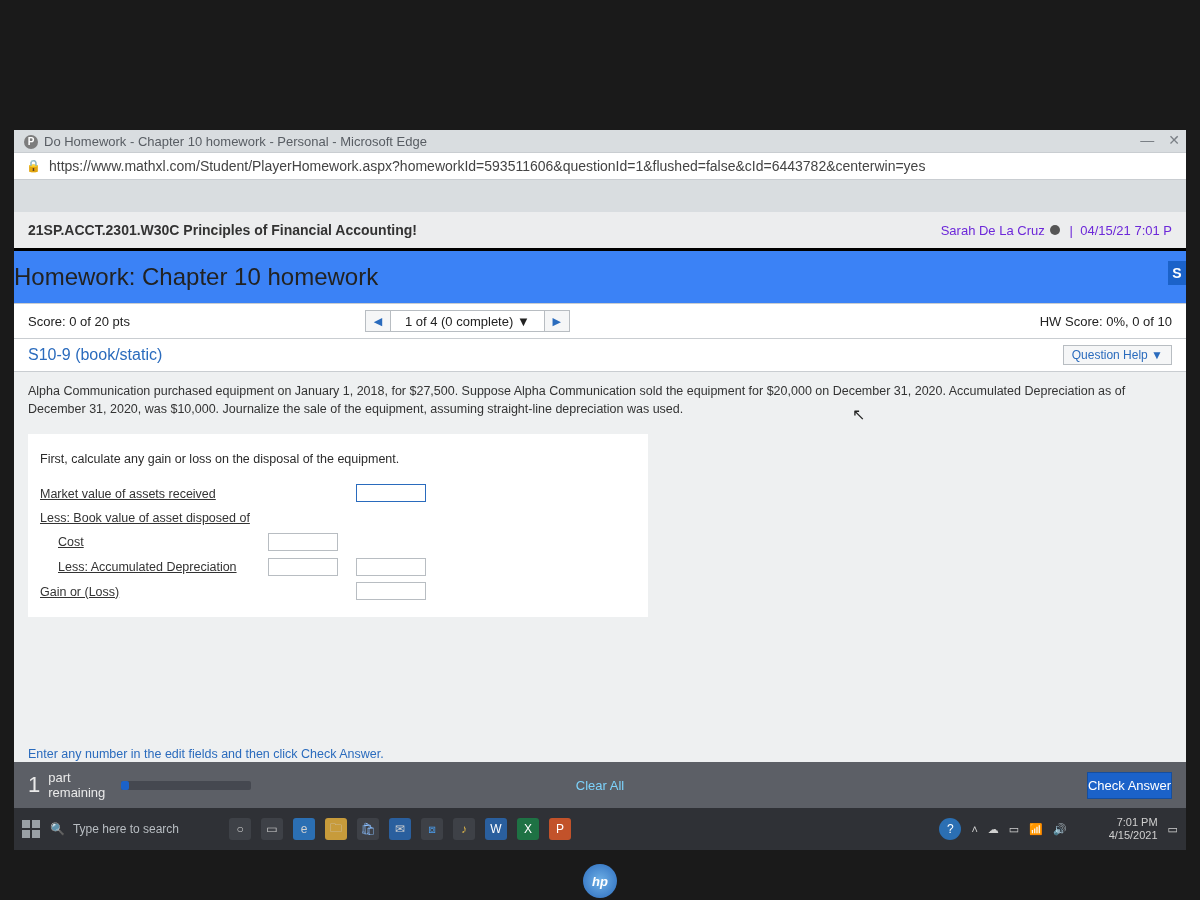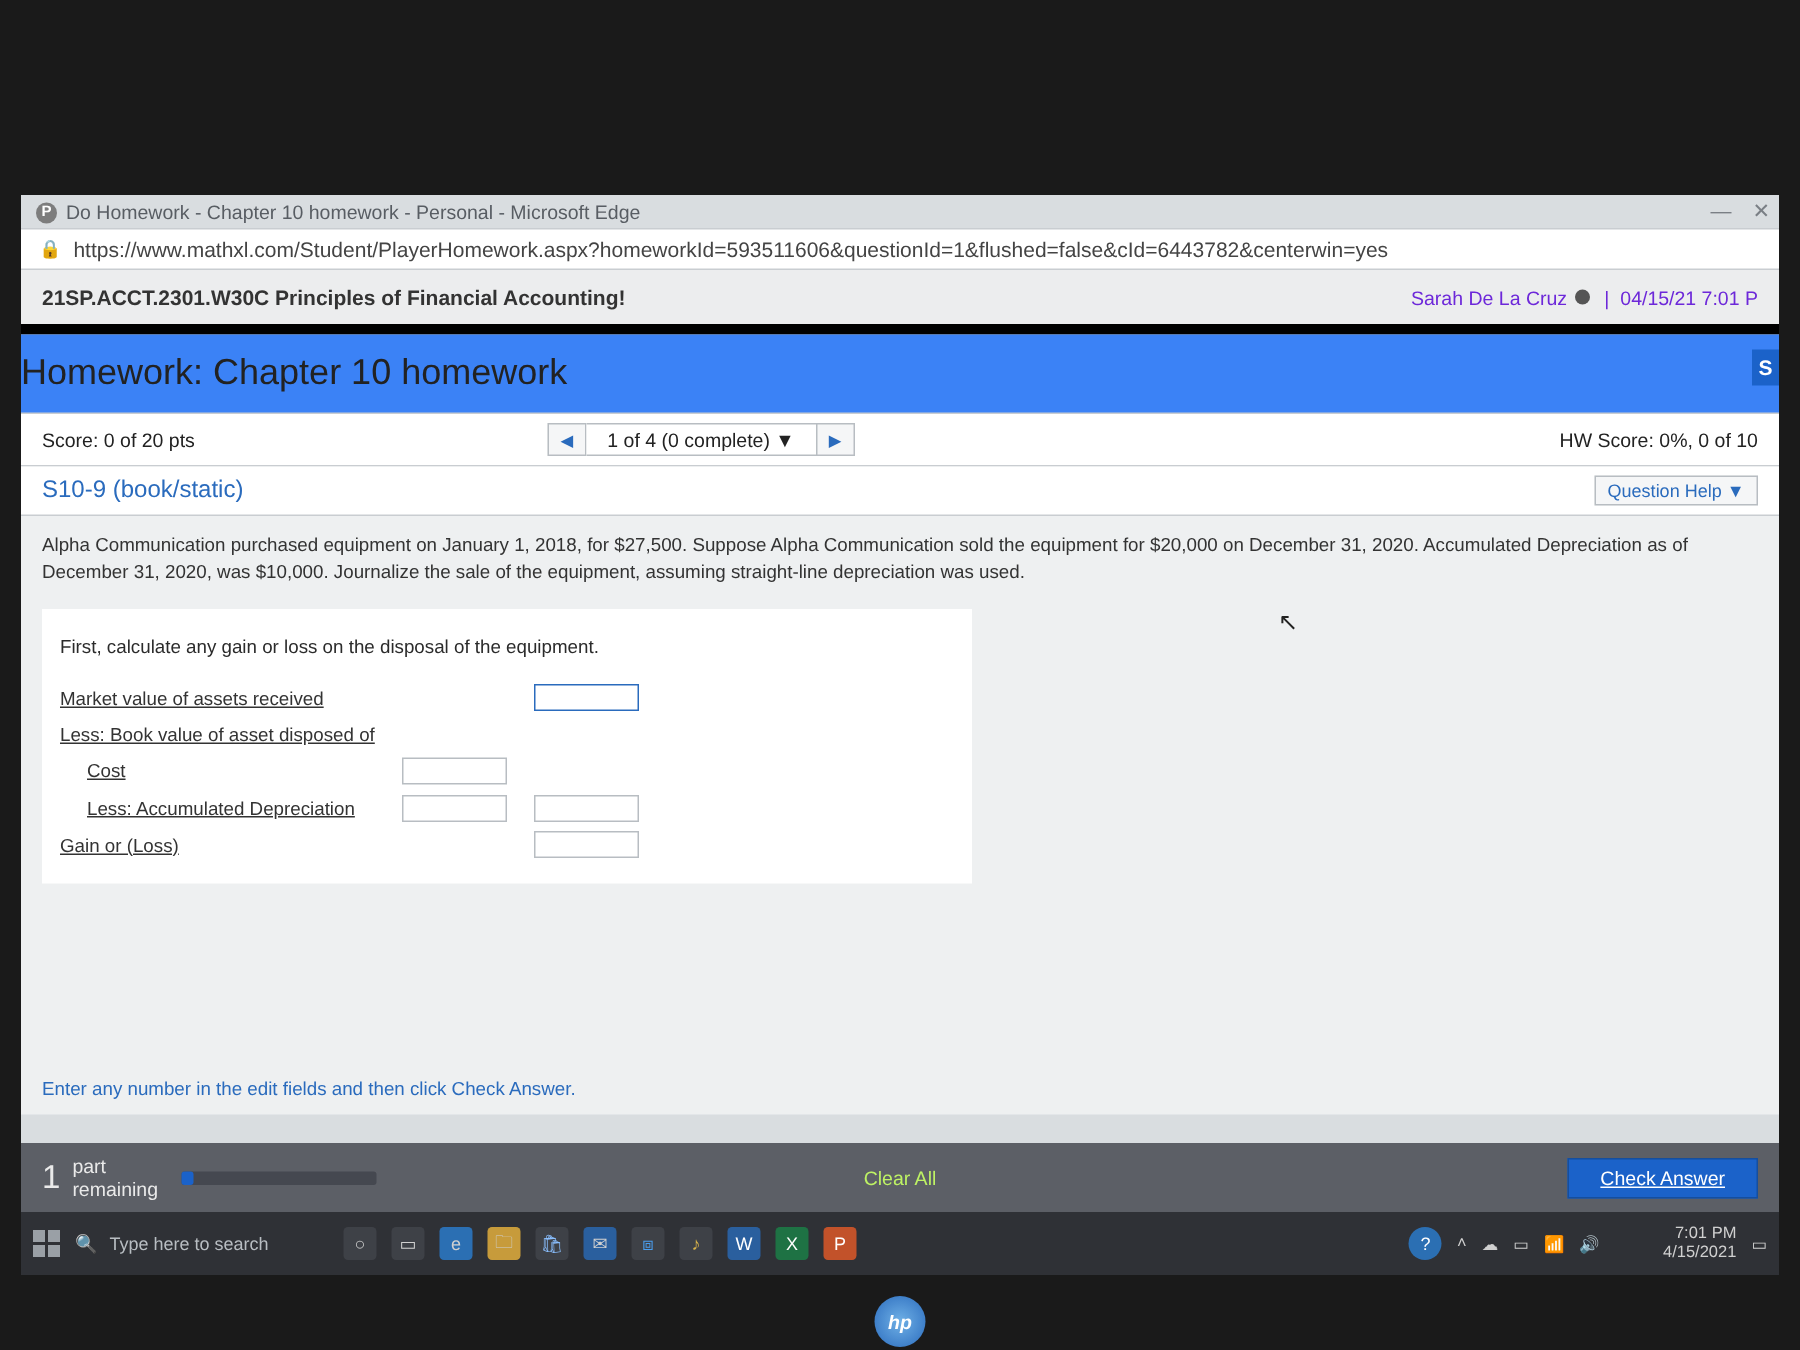--- a/index.html
+++ b/index.html
@@ -47,21 +47,22 @@
     border-top: 1px solid #c9cdd1;
     border-bottom: 1px solid #c9cdd1;
   }
   .addr .lock { font-size: 12px; color: #888; }
   .course-bar {
     background: #ecedee;
     padding: 10px 14px;
     font-size: 14px;
     color: #333;
     display: flex; justify-content: space-between; align-items: flex-end;
-    border-bottom: 7px solid #000000;
+    border-bottom: 3px solid #000000;
+    margin-top: 32px;
   }
   .course-bar .left { font-weight: bold; }
   .course-bar .right { font-size: 13px; color: #6d28d9; }
   .user-icon {
     display: inline-block; width: 10px; height: 10px;
     background: #555; border-radius: 50%; margin: 0 2px;
     position: relative;
   }
   .hw-title {
     background: #3b82f6;
@@ -163,29 +164,28 @@
   .footer .pbar {
     width: 130px; height: 9px; background: #454850; border-radius: 2px;
     position: relative; margin-left: 8px;
   }
   .footer .pbar::before {
     content:''; position:absolute; left:0; top:0; height:100%; width:6%;
     background:#1b62c9; border-radius:2px;
   }
   .footer .center {
     position: absolute; left: 50%; transform: translateX(-50%);
-    color: #bef264;
+    color: #7dd3fc;
   }
   .footer .check {
     margin-left: auto;
     background: #1b62c9; color: #fff;
     border: 1px solid #154e9e;
-    padding: 5px 21px;
-    font-size: 13px;
-    text-decoration: underline;
+    padding: 5px 0;
+    font-size: 13px;
   }
   .taskbar {
     position: absolute; left:0; right:0; bottom:0;
     height: 42px; background: #2f3136;
     display: flex; align-items: center;
     padding: 0 8px; gap: 10px; color: #d0d0d0;
     font-size: 12px;
   }
   .taskbar .start {
     width: 18px; height: 18px;

